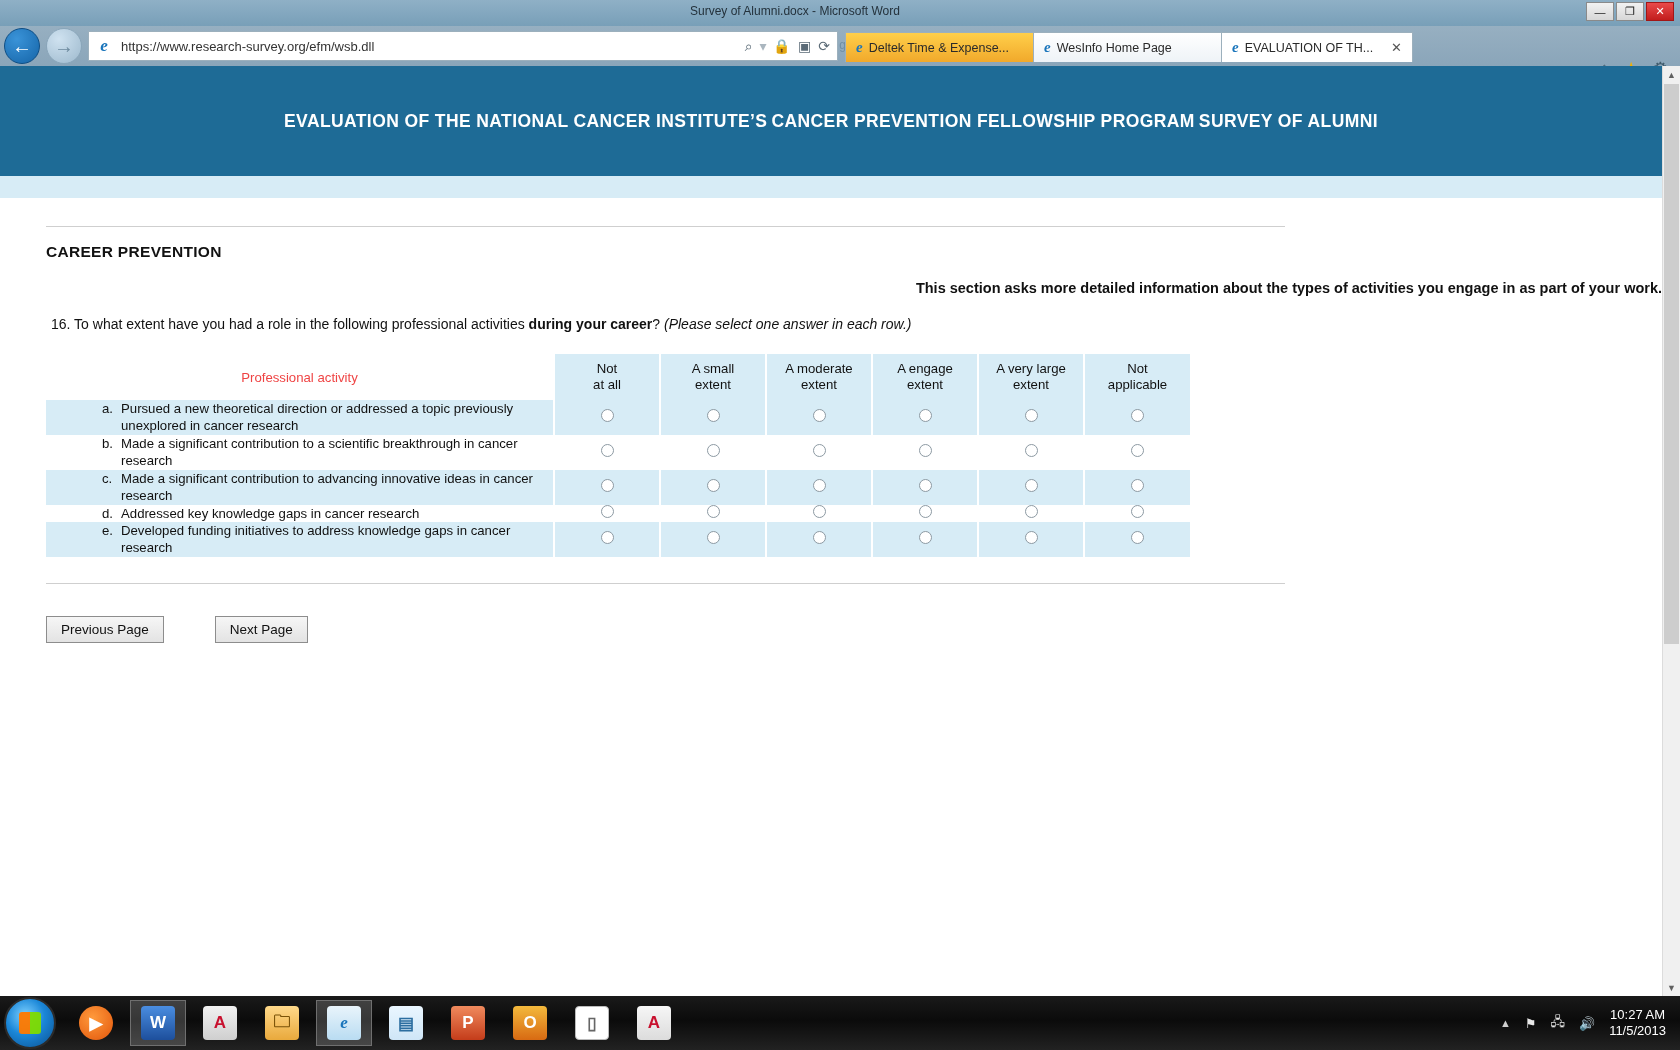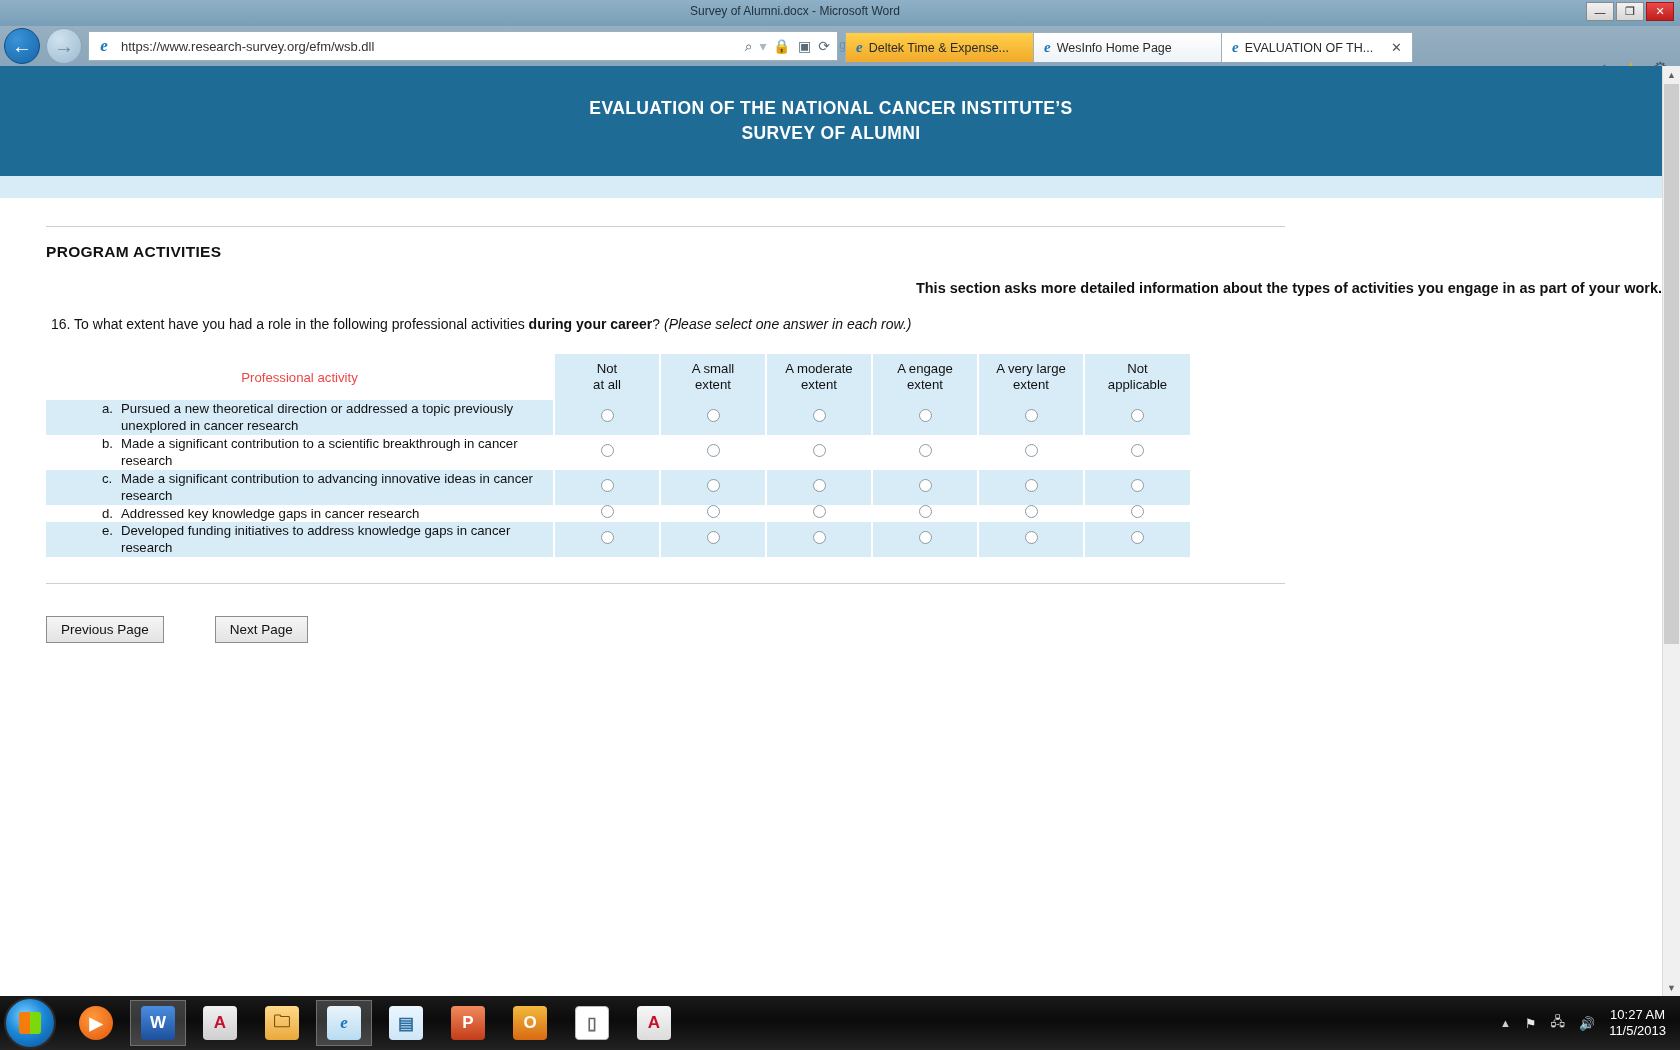--- a/index.html
+++ b/index.html
@@ -105,21 +105,21 @@
 
   
   .page {
     position: absolute; left: 0; top: 66px; width: 1662px; height: 930px;
     background: #ffffff; overflow: hidden;
   }
   .banner {
     width: 1662px; height: 110px;
     background: #1e6b96;
     color: #ffffff;
-    display: flex; flex-direction: column; align-items: center; justify-content: center;
+    display: flex; flex-direction: row; align-items: center; justify-content: center;
     gap: 4px;
   }
   .banner div {
     font-size: 17.5px; font-weight: bold; letter-spacing: 0.4px;
   }
   .banner-sub {
     width: 1662px; height: 22px; background: #d7ecf6;
   }
 
   .content {
@@ -310,28 +310,29 @@
       <span>⌂</span>
       <span class="star">★</span>
       <span>⚙</span>
     </div>
   </div>
 
   <div class="page">
 
     <div class="banner">
       <div>EVALUATION OF THE NATIONAL CANCER INSTITUTE’S</div>
+      <div>CANCER PREVENTION FELLOWSHIP PROGRAM</div>
       <div>SURVEY OF ALUMNI</div>
     </div>
     <div class="banner-sub"></div>
 
     <div class="content">
       <div class="hr"></div>
 
-      <div class="section-title">PROGRAM ACTIVITIES</div>
+      <div class="section-title">CAREER PREVENTION</div>
       <div class="section-desc">This section asks more detailed information about the types of activities you engage in as part of your work.</div>
 
       <div class="question">
         <span>16.</span>
         <span>To what extent have you had a role in the following professional activities</span>
         <b>during your career</b><span>?</span>
         <i>(Please select one answer in each row.)</i>
       </div>
 
       <table class="matrix">

